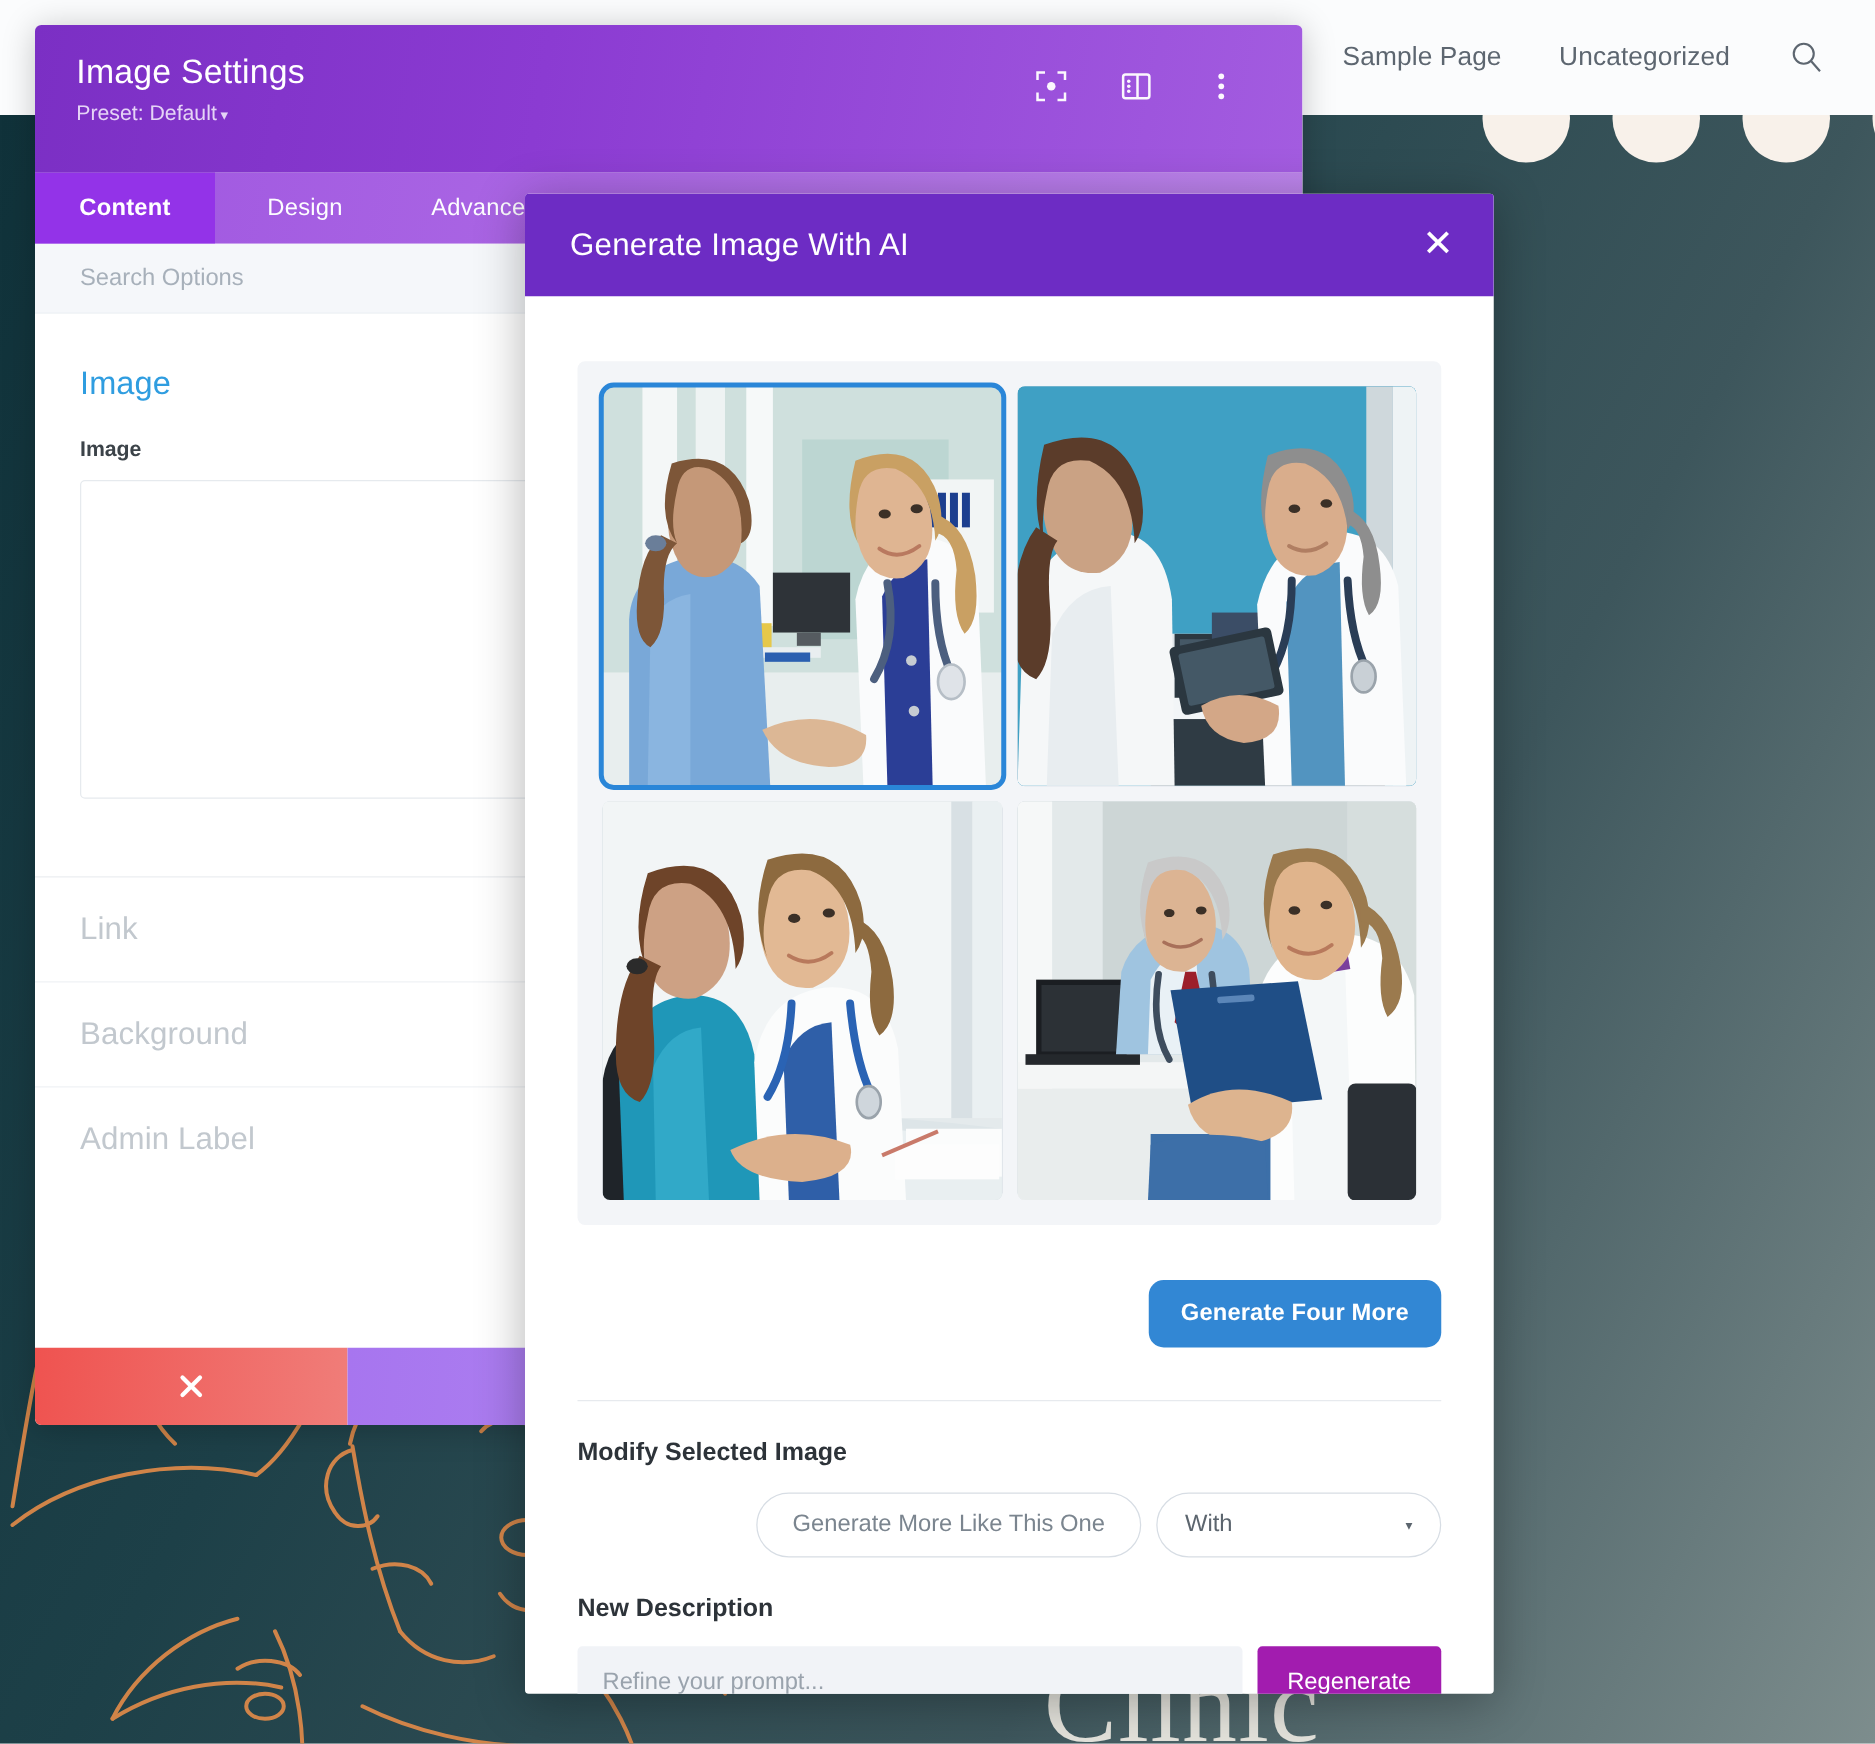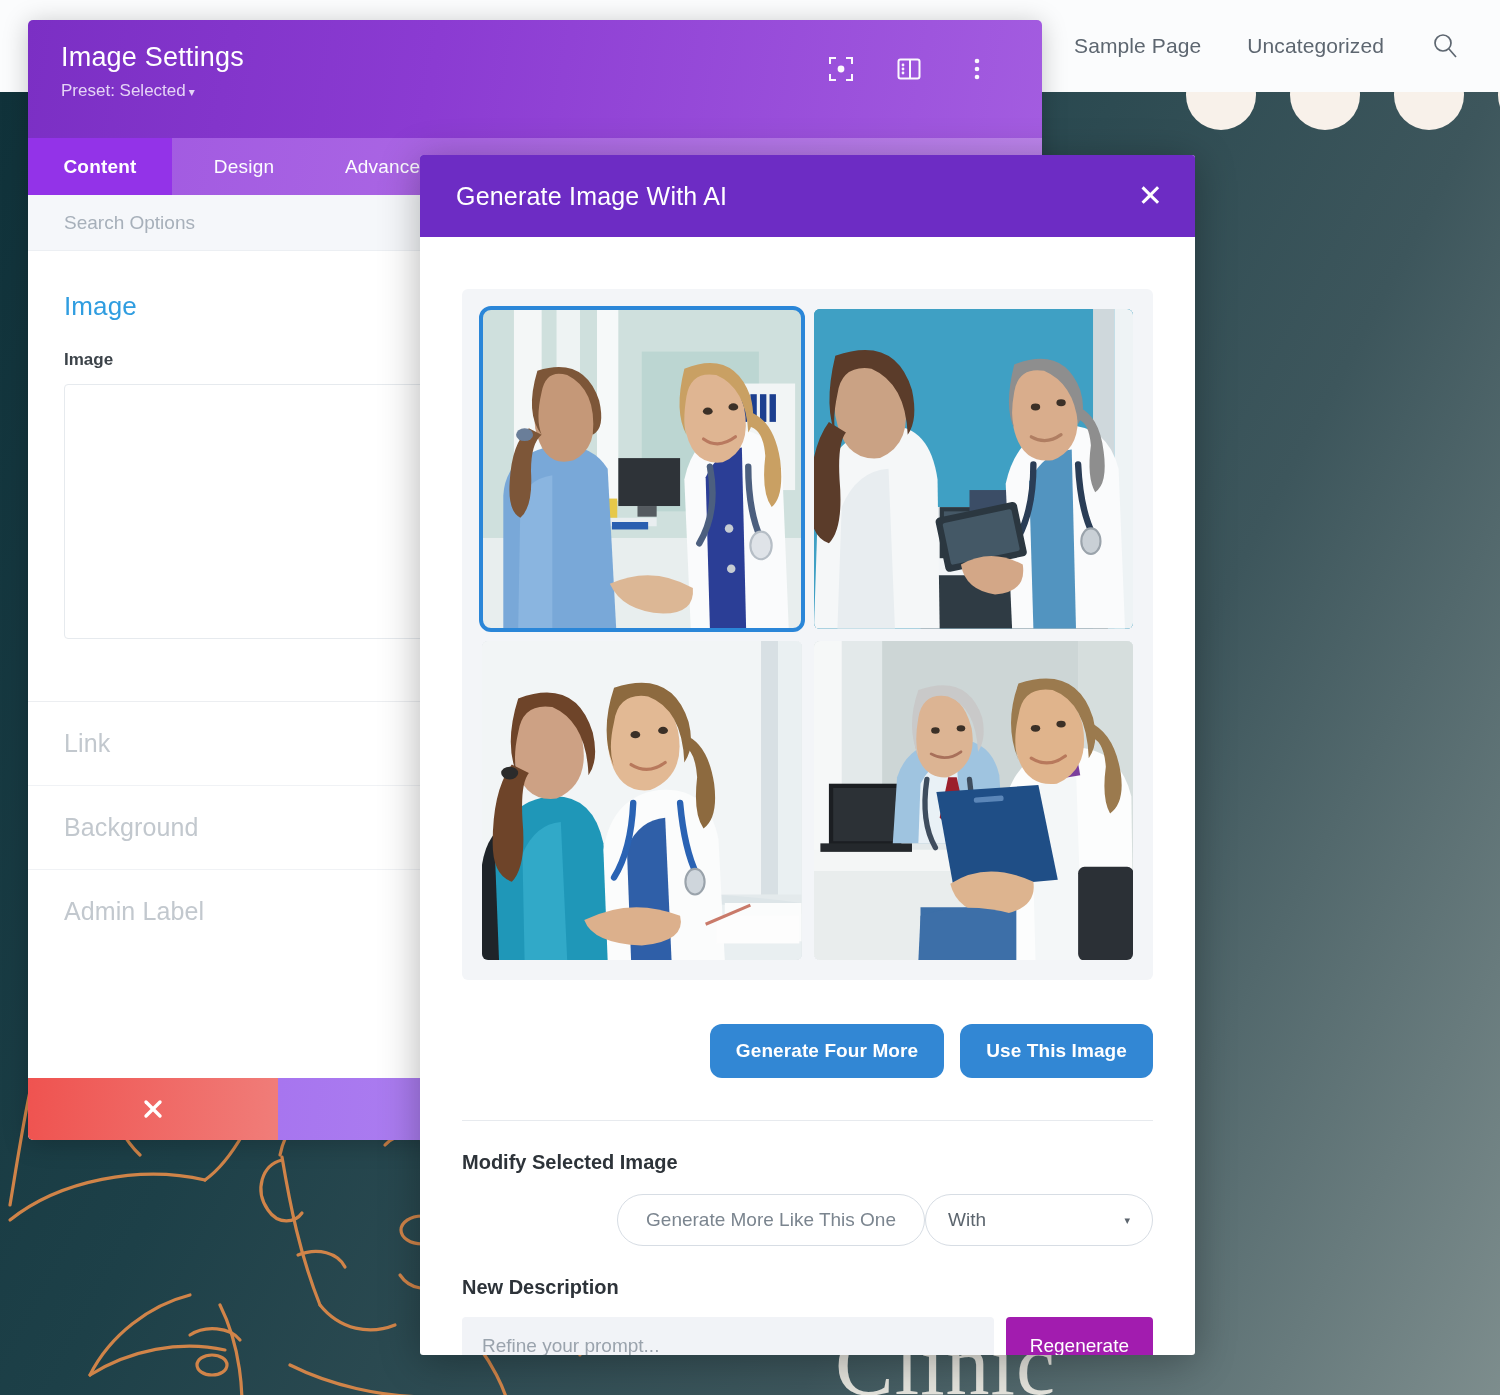--- a/index.html
+++ b/index.html
@@ -168,21 +168,21 @@
   .btn-primary {
     background: #3287d4; color: #fff; border: none; border-radius: 12px;
     font-size: 19px; font-weight: 700; padding: 16px 26px; cursor: pointer;
     font-family: "Liberation Sans", sans-serif; letter-spacing: .1px;
   }
 
   #divider { height: 1px; background: #e7eaee; margin: 42px 0 0 0; }
 
   .sec-label { font-size: 20px; color: #2d3339; font-weight: 700; padding-top: 30px; }
 
-  #modify-row { display: flex; justify-content: flex-end; padding-top: 20px; }
+  #modify-row { display: flex; justify-content: flex-end; gap: 12px; padding-top: 20px; }
   .pill {
     border: 1px solid #d7dde4; border-radius: 28px; background: #fff;
     font-size: 19px; color: #7b858f; padding: 14px 28px; cursor: pointer;
     font-family: "Liberation Sans", sans-serif;
   }
   #type-select {
     border: 1px solid #d7dde4; border-radius: 28px; background: #fff;
     font-size: 19px; color: #5c656e; padding: 14px 22px; cursor: pointer;
     width: 228px; display: flex; align-items: center; justify-content: space-between;
   }
@@ -260,21 +260,21 @@
     <div id="hero-title">i Health</div>
     <div id="hero-sub">Clinic</div>
   </div>
 </div>
 
 <div id="settings-panel">
 
   <div id="panel-header">
     <div id="panel-title">Image Settings</div>
     <div id="panel-preset">
-      <span>Preset: Selected</span><span class="caret-dn">▾</span>
+      <span>Preset: Default</span><span class="caret-dn">▾</span>
     </div>
     <div id="panel-header-icons">
       <span class="hdr-icon">
         <svg viewBox="0 0 26 26" fill="none" stroke="#fff" stroke-width="2">
           <path d="M2 8V2h6M18 2h6v6M24 18v6h-6M8 24H2v-6"></path>
           <circle cx="13" cy="13" r="3.4" fill="#fff" stroke="none"></circle>
         </svg>
       </span>
       <span class="hdr-icon">
         <svg viewBox="0 0 26 26" fill="none" stroke="#fff" stroke-width="2">
@@ -504,21 +504,20 @@
           <path d="M128 228 Q162 206 206 226 Q210 254 168 258 Q134 254 128 228 Z" fill="#ddb48f"></path>
           <path d="M98 300 L100 258 Q140 244 186 256 L188 300 Z" fill="#3d6fa8"></path>
           <rect x="248" y="212" width="52" height="88" rx="6" fill="#2b3036"></rect>
         </svg>
       </div>
 
     </div>
 
     <div id="action-row">
       <button class="btn-primary">Generate Four More</button>
-      <button class="btn-primary">Use This Image</button>
     </div>
 
     <div id="divider"></div>
 
     <div class="sec-label">Modify Selected Image</div>
 
     <div id="modify-row">
       <div class="pill">Generate More Like This One</div>
       <div id="type-select">
         <span>With</span>

